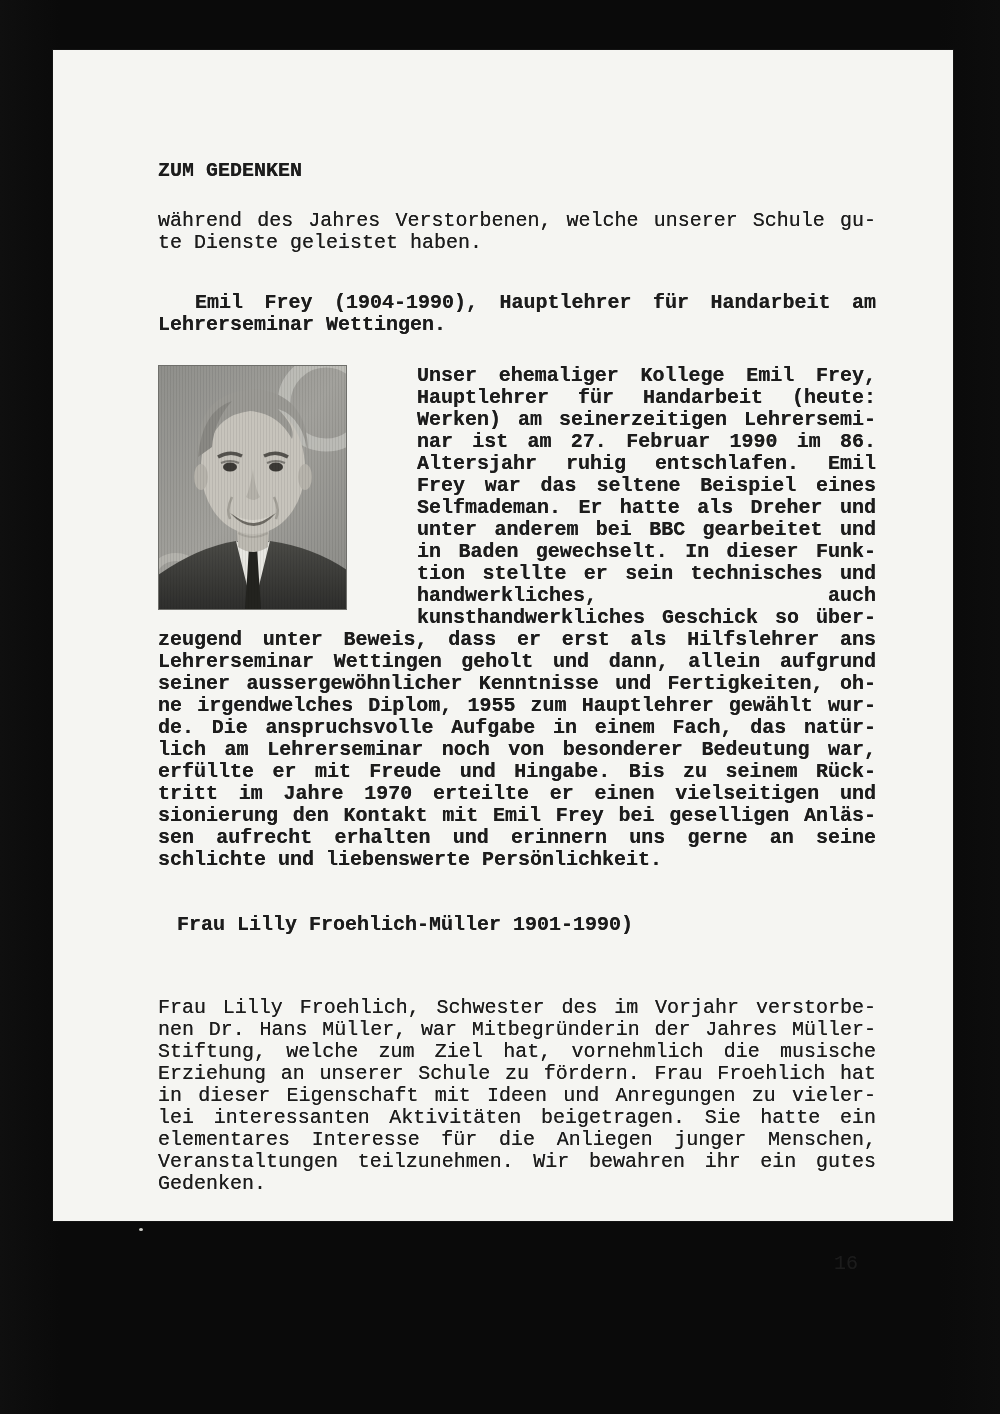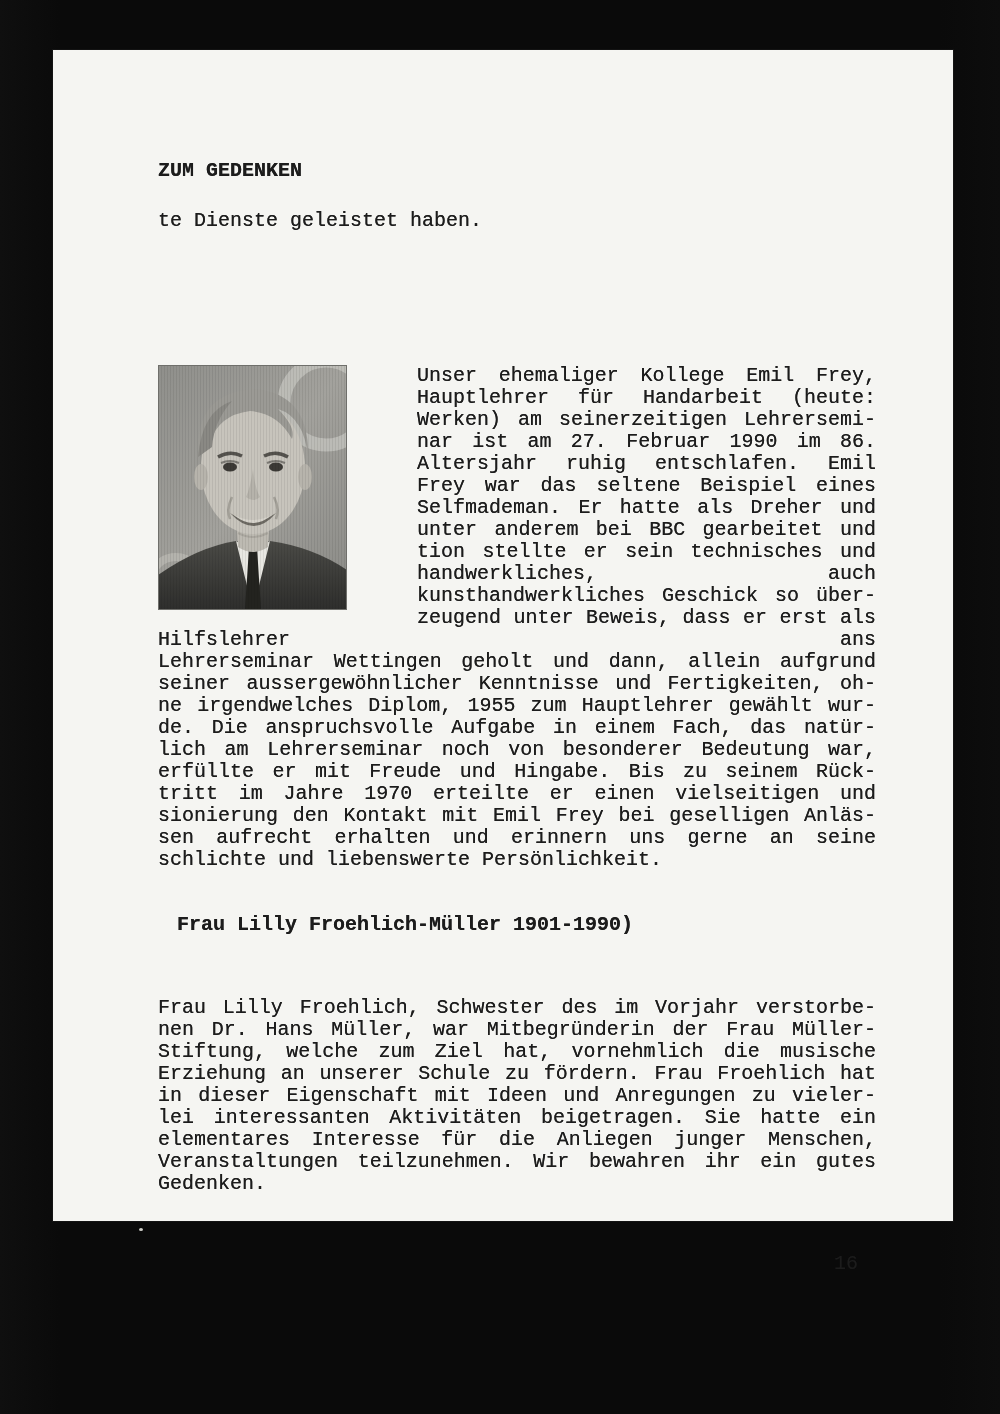--- a/index.html
+++ b/index.html
@@ -32,21 +32,21 @@
     text-shadow:0 0 .4px rgba(20,20,20,.85);
     letter-spacing:0;
   }
   .bold{font-weight:700;}
   .tline{white-space:normal;}
   .pj{text-align:justify;text-align-last:justify;}
   .pl{text-align:left;text-align-last:left;}
   .title-block{top:110px;}
   .intro-block{top:160px;}
   .emil-heading-block{top:242px;}
-  .emil-body-block{top:315px;}
+  .emil-body-block{top:315px;font-weight:bold;}
   .frau-heading-block{top:864px;}
   .frau-body-block{top:947px;}
   .pagenum-block{top:1203px;text-align:right;width:700px;}
   .photo-float{
     float:left;width:189px;height:250px;margin-right:70px;
   }
   .photo-float svg{display:block;}
   .speck{
     position:absolute;left:86px;top:1178px;width:4px;height:3px;
     background:#cfcfc9;border-radius:50%;
@@ -57,23 +57,28 @@
 
 <div class="scan-surround"></div>
 
 <div class="paper">
 
   <div class="tblock bold title-block">
     <div class="tline pl">ZUM GEDENKEN</div>
   </div>
 
   <div class="tblock intro-block">
+      <div class="tline pj">während des Jahres Verstorbenen, welche unserer Schule gu-</div>
       <div class="tline pl">te Dienste geleistet haben.</div>
     </div>
 
+  <div class="tblock bold emil-heading-block">
+      <div class="tline pj" style="text-indent: 37px;">Emil Frey (1904-1990), Hauptlehrer für Handarbeit am</div>
+      <div class="tline pl">Lehrerseminar Wettingen.</div>
+    </div>
 
   <div class="tblock emil-body-block">
     <div class="photo-float">
       <svg width="189" height="245" viewBox="0 0 189 245" xmlns="http://www.w3.org/2000/svg">
         <defs>
           <linearGradient id="bgG" x1="0" y1="0" x2="1" y2="1">
             <stop offset="0" stop-color="#8f8f8b"></stop>
             <stop offset="0.5" stop-color="#a3a29d"></stop>
             <stop offset="1" stop-color="#8a8a86"></stop>
           </linearGradient>
@@ -127,20 +132,21 @@
       </svg>
     </div>
   <div class="tline pj">Unser ehemaliger Kollege Emil Frey,</div>
       <div class="tline pj">Hauptlehrer für Handarbeit (heute:</div>
       <div class="tline pj">Werken) am seinerzeitigen Lehrersemi-</div>
       <div class="tline pj">nar ist am 27. Februar 1990 im 86.</div>
       <div class="tline pj">Altersjahr ruhig entschlafen. Emil</div>
       <div class="tline pj">Frey war das seltene Beispiel eines</div>
       <div class="tline pj">Selfmademan. Er hatte als Dreher und</div>
       <div class="tline pj">unter anderem bei BBC gearbeitet und</div>
+      <div class="tline pj">in Baden gewechselt. In dieser Funk-</div>
       <div class="tline pj">tion stellte er sein technisches und</div>
       <div class="tline pj">handwerkliches, auch kunsthandwerkliches Geschick so über-</div>
       <div class="tline pj">zeugend unter Beweis, dass er erst als Hilfslehrer ans</div>
       <div class="tline pj">Lehrerseminar Wettingen geholt und dann, allein aufgrund</div>
       <div class="tline pj">seiner aussergewöhnlicher Kenntnisse und Fertigkeiten, oh-</div>
       <div class="tline pj">ne irgendwelches Diplom, 1955 zum Hauptlehrer gewählt wur-</div>
       <div class="tline pj">de. Die anspruchsvolle Aufgabe in einem Fach, das natür-</div>
       <div class="tline pj">lich am Lehrerseminar noch von besonderer Bedeutung war,</div>
       <div class="tline pj">erfüllte er mit Freude und Hingabe. Bis zu seinem Rück-</div>
       <div class="tline pj">tritt im Jahre 1970 erteilte er einen vielseitigen und</div>
@@ -148,21 +154,21 @@
       <div class="tline pj">sen aufrecht erhalten und erinnern uns gerne an seine</div>
       <div class="tline pl">schlichte und liebenswerte Persönlichkeit.</div>
     </div>
 
   <div class="tblock bold frau-heading-block">
       <div class="tline pl" style="text-indent: 19px;">Frau Lilly Froehlich-Müller 1901-1990)</div>
     </div>
 
   <div class="tblock frau-body-block">
       <div class="tline pj">Frau Lilly Froehlich, Schwester des im Vorjahr verstorbe-</div>
-      <div class="tline pj">nen Dr. Hans Müller, war Mitbegründerin der Frau Müller-</div>
+      <div class="tline pj">nen Dr. Hans Müller, war Mitbegründerin der Jahres Müller-</div>
       <div class="tline pj">Stiftung, welche zum Ziel hat, vornehmlich die musische</div>
       <div class="tline pj">Erziehung an unserer Schule zu fördern. Frau Froehlich hat</div>
       <div class="tline pj">in dieser Eigenschaft mit Ideen und Anregungen zu vieler-</div>
       <div class="tline pj">lei interessanten Aktivitäten beigetragen. Sie hatte ein</div>
       <div class="tline pj">elementares Interesse für die Anliegen junger Menschen,</div>
       <div class="tline pj">Veranstaltungen teilzunehmen. Wir bewahren ihr ein gutes</div>
       <div class="tline pl">Gedenken.</div>
     </div>
 
   <div class="tblock pagenum-block">

